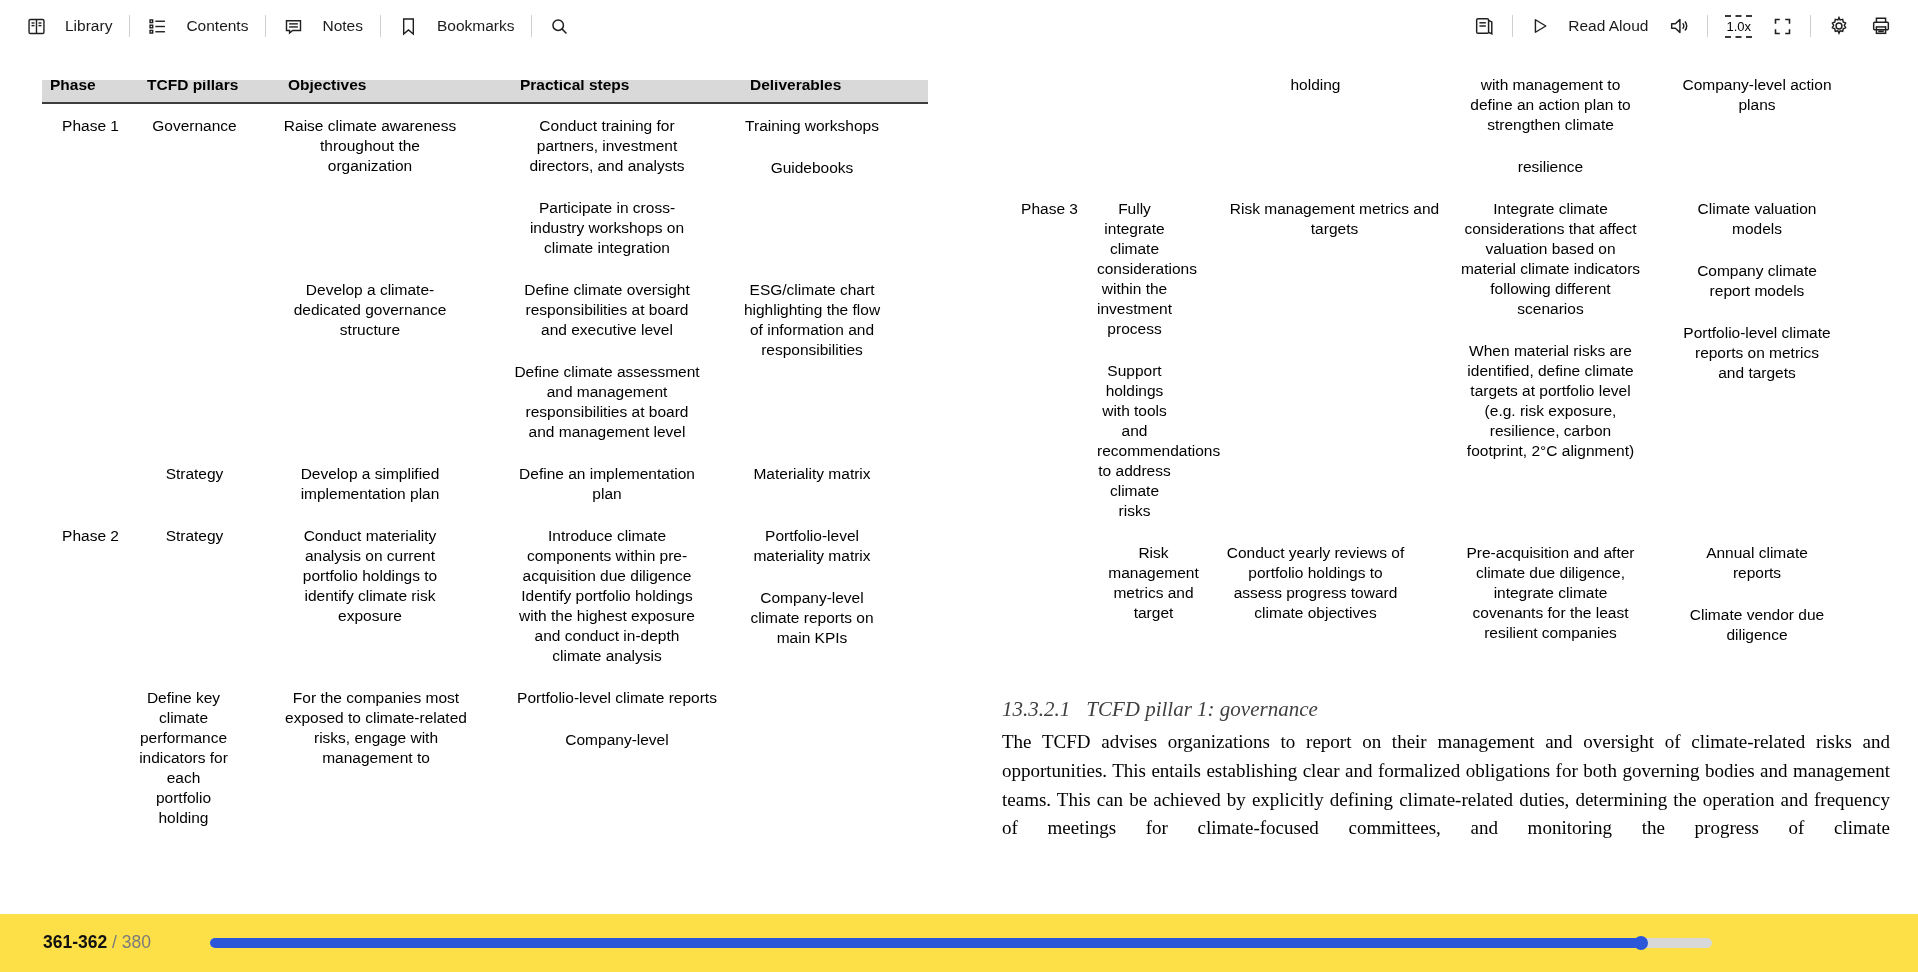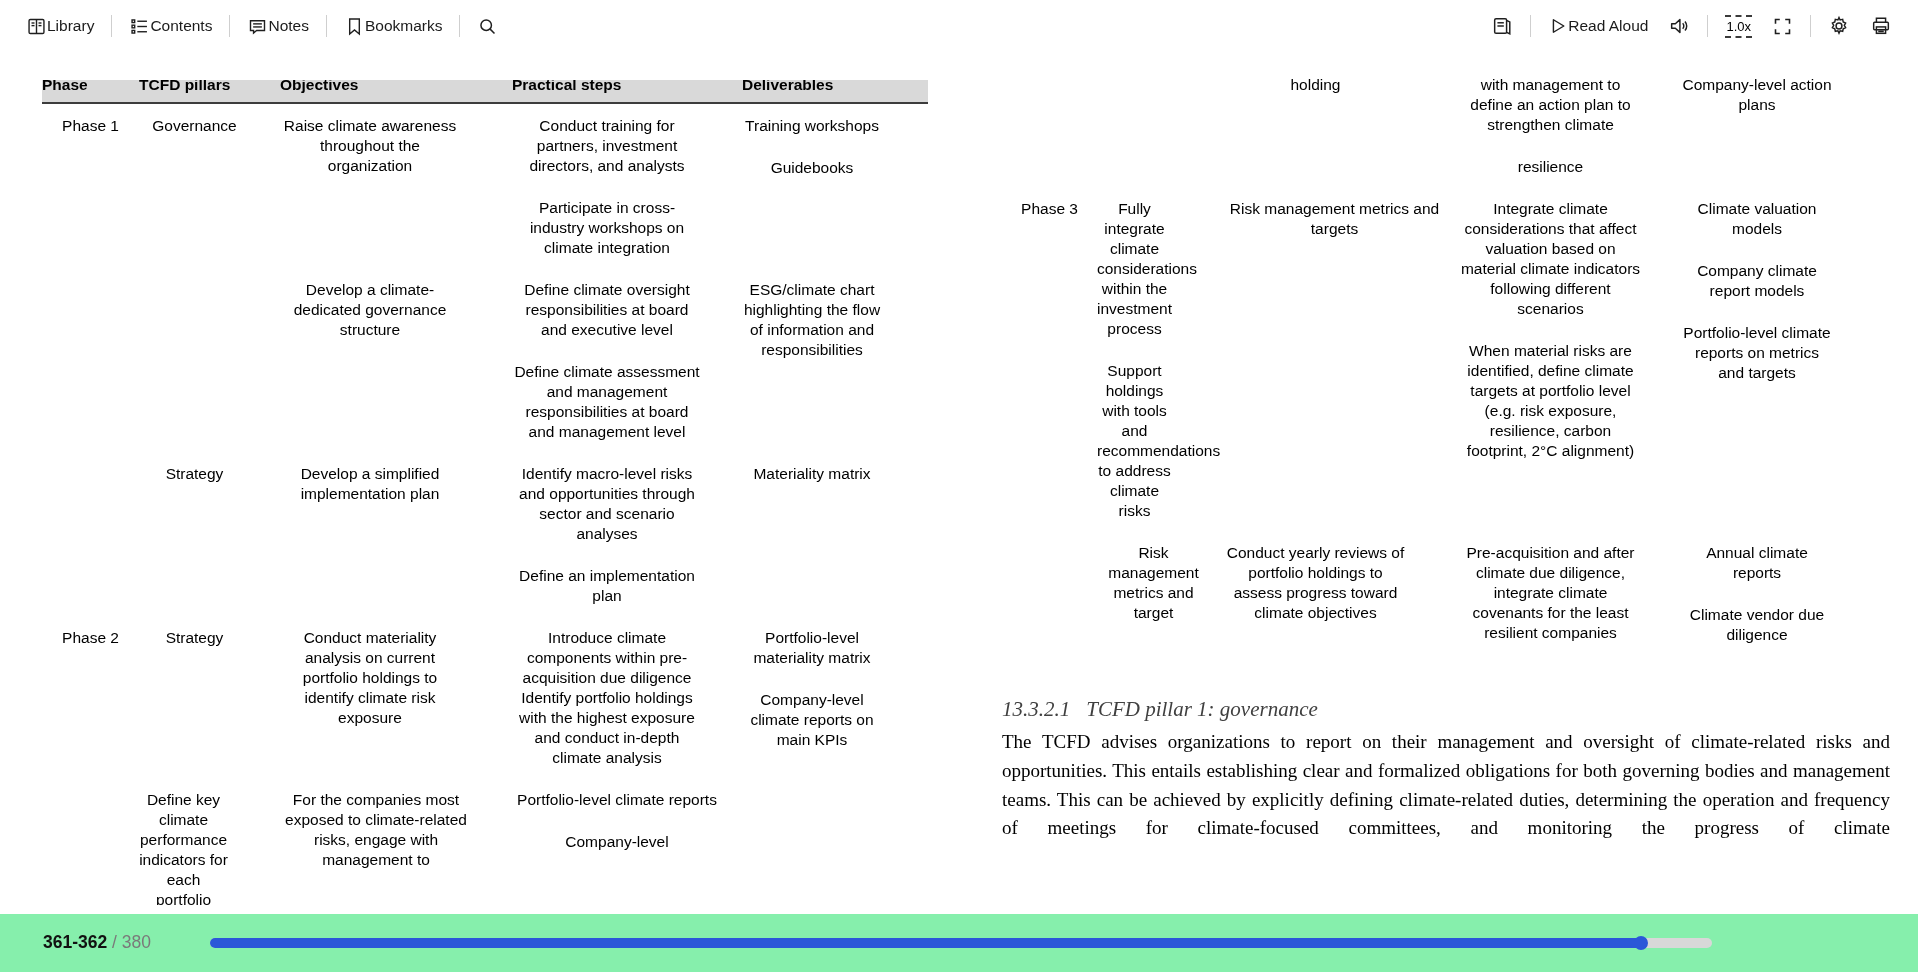--- a/index.html
+++ b/index.html
@@ -11,21 +11,21 @@
   }
 
   
   .toolbar {
     position:absolute; top:0; left:0; right:0; height:52px;
     display:flex; align-items:center; justify-content:space-between;
     padding:0 16px;
   }
   .tb-group { display:flex; align-items:center; }
   .tb-btn {
-    display:flex; align-items:center; gap:0; padding:6px 10px;
+    display:flex; align-items:center; gap:18px; padding:6px 10px;
     font-size:15.5px; color:#1b1b1b; cursor:pointer; white-space:nowrap;
   }
   .tb-sep { width:1px; height:22px; background:#cfcfcf; margin:0 7px; }
   .tb-icon { display:inline-flex; }
   .tb-icon svg { display:block; }
   .speed-text {
     font-size:13px; color:#000000; padding:2px 1px;
     border-top:2px dashed #3a3a3a; border-bottom:2px dashed #3a3a3a;
   }
 
@@ -34,21 +34,21 @@
     position:absolute; left:42px; top:73px; width:886px; height:832px;
     overflow:hidden;
   }
   .page-right {
     position:absolute; left:1002px; top:73px; width:888px; height:832px;
     overflow:hidden;
   }
   .thead-row {
     display:grid; grid-template-columns:97px 141px 232px 230px 160px;
     background:#d9d9d9; height:24px; overflow:hidden;
-    border-bottom:2px solid #3c3c3c; margin-top:7px;
+    border-bottom:2px solid #3c3c3c; margin-top:7px;padding-left:8px;
   }
   .thead-cell { font-weight:bold; font-size:15.5px; position:relative; top:-4px; }
   .trow { display:grid; margin-top:22px;text-align:center; }
   .page-left  .trow { grid-template-columns:97px 141px 232px 230px 160px; }
   .page-right .trow { grid-template-columns:95px 127px 235px 223px 170px; }
   .page-left  .trow:first-of-type { margin-top:12px; }
   .page-right .trow:first-of-type { margin-top:2px; }
   .tcell { font-size:15.5px; line-height:20px; }
   .tcell p { margin:0 0 22px 0; }
   .tcell p:last-child { margin-bottom:0; }
@@ -66,21 +66,21 @@
   }
   .section-heading .sec-num { margin-right:16px; }
   .body-paragraph {
     margin-top:6px;
     font-family:"Liberation Serif","DejaVu Serif",serif;
     font-size:19px; line-height:28.8px;
     text-align:justify; text-align-last:justify;
   }
 
   
-  .footer { position:absolute; left:0; right:0; bottom:0; height:58px; background:#86efac;text-decoration:underline; }
+  .footer { position:absolute; left:0; right:0; bottom:0; height:58px; background:#fde047;text-decoration:underline; }
   .page-indicator { position:absolute; left:43px; top:18px; font-size:17.5px; white-space:nowrap; }
   .page-indicator .cur { font-weight:bold; color:#111; }
   .page-indicator .sep, .page-indicator .total { color:#7a7a7a; font-weight:normal; }
   .slider-track {
     position:absolute; left:210px; width:1502px; top:24px; height:10px;
     background:#d8d8d8; border-radius:5px;
   }
   .slider-fill { height:100%; width:95%; background:#2b57d8; border-radius:5px; }
   .slider-thumb {
     position:absolute; top:50%; left:95%;
@@ -262,21 +262,20 @@
       </div>
       <div class="trow">
         <div class="tcell tcell-phase"></div>
         <div class="tcell tcell-pillar">
           <p>Strategy</p>
         </div>
         <div class="tcell tcell-objectives">
           <p>Develop a simplified implementation plan</p>
         </div>
         <div class="tcell tcell-steps">
-          <p>Identify macro-level risks and opportunities through sector and scenario analyses</p>
           <p>Define an implementation plan</p>
         </div>
         <div class="tcell tcell-deliverables">
           <p>Materiality matrix</p>
         </div>
       </div>
       <div class="trow">
         <div class="tcell tcell-phase">
           <p>Phase 2</p>
         </div>

